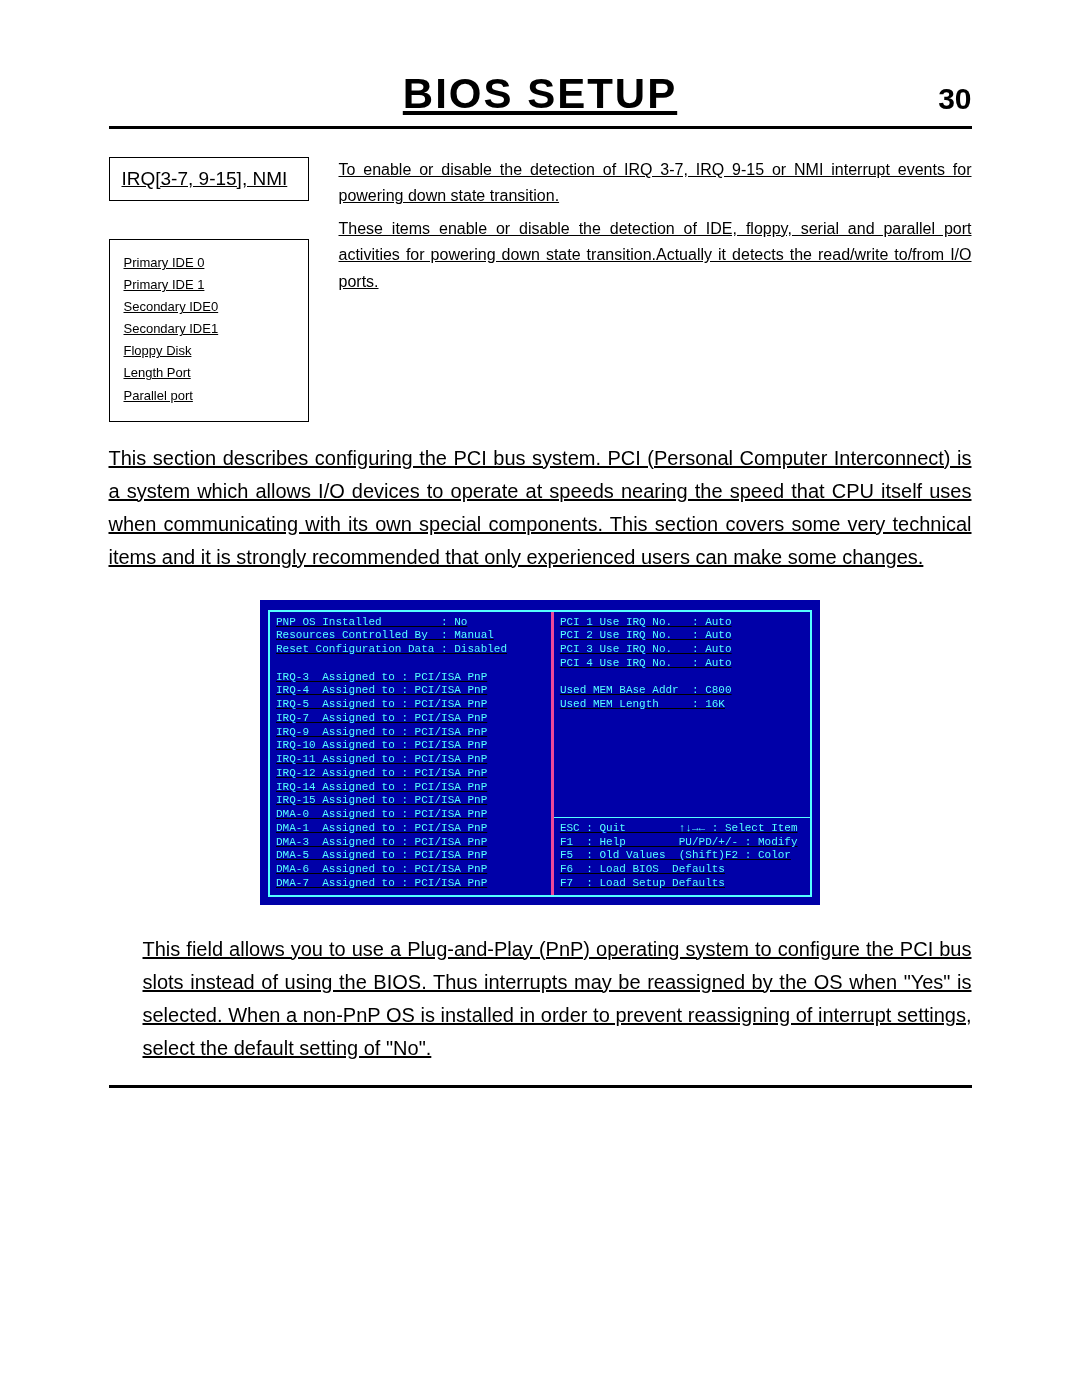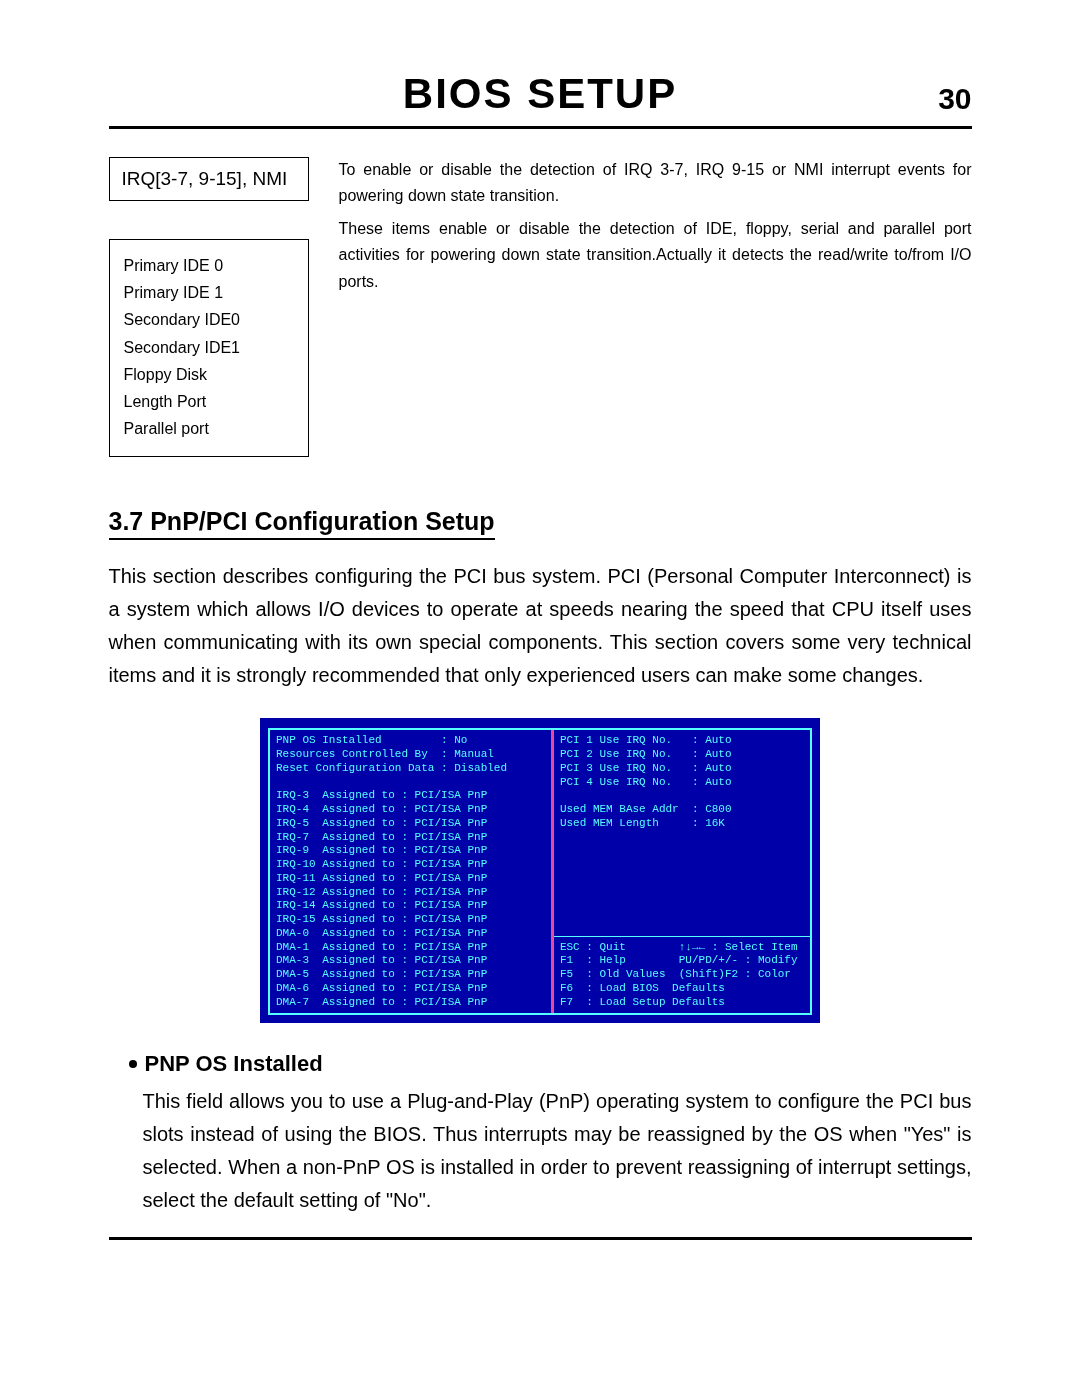--- a/index.html
+++ b/index.html
@@ -9,20 +9,21 @@
     font-family: Arial, Helvetica, sans-serif;
     color: #000;
   }
   .page {
     width: 1023px;
     min-height: 1397px;
     margin: 0 auto;
     padding: 70px 80px 80px 80px;
     box-sizing: border-box;
     position: relative;
+    text-decoration: underline;
   }
   .header {
     display: flex;
     align-items: baseline;
     justify-content: center;
     position: relative;
     border-bottom: 3px solid #000;
     padding-bottom: 8px;
     margin-bottom: 28px;
   }
@@ -56,21 +57,21 @@
   }
   .small-box {
     border: 1.5px solid #000;
     padding: 10px 12px;
     font-size: 19px;
     margin-bottom: 38px;
   }
   .big-box {
     border: 1.5px solid #000;
     padding: 12px 14px 14px 14px;
-    font-size: 16px;
+    font-size: 13px;
     line-height: 1.7;
   }
   .section-title {
     font-size: 25px;
     font-weight: 700;
     margin-top: 30px;
     margin-bottom: 10px;
     border-bottom: 2px solid #000;
     display: inline-block;
     padding-bottom: 2px;
@@ -172,21 +173,20 @@
         <div>Length Port</div>
         <div>Parallel port</div>
       </div>
     </div>
     <div class="right-col">
       <div>To enable or disable the detection of IRQ 3-7, IRQ 9-15 or NMI interrupt events for powering down state transition.</div>
       <div style="margin-top:6px">These items enable or disable the detection of IDE, floppy, serial and parallel port activities for powering down state transition.Actually it detects the read/write to/from I/O ports.</div>
     </div>
   </div>
 
-  <div class="section-title">3.7 PnP/PCI Configuration Setup</div>
   <div class="body-text">This section describes configuring the PCI bus system.  PCI (Personal Computer Interconnect) is a system which allows I/O devices to operate at speeds nearing the speed that CPU itself uses when communicating with its own special components.  This section covers some very technical items and it is strongly recommended that only experienced users can make some changes.</div>
 
   <div class="bios">
     <div class="bios-body">
       <div class="bios-left">PNP OS Installed         : No
 Resources Controlled By  : Manual
 Reset Configuration Data : Disabled
 
 IRQ-3  Assigned to : PCI/ISA PnP
 IRQ-4  Assigned to : PCI/ISA PnP
@@ -214,19 +214,16 @@
 Used MEM Length     : 16K</div>
         <div class="bios-right-bottom">ESC : Quit        ↑↓→← : Select Item
 F1  : Help        PU/PD/+/- : Modify
 F5  : Old Values  (Shift)F2 : Color
 F6  : Load BIOS  Defaults
 F7  : Load Setup Defaults</div>
       </div>
     </div>
   </div>
 
-  <div class="sub-title">
-    <span class="bullet"></span><span>PNP OS Installed</span>
-  </div>
   <div class="sub-text">This field allows you to use a Plug-and-Play (PnP) operating system to configure the PCI bus slots instead of using the BIOS. Thus interrupts may be reassigned by the OS when "Yes"  is selected. When a non-PnP OS is installed in order to prevent reassigning of interrupt settings, select the default setting of "No".</div>
 
   <div class="footer-rule"></div>
 </div>
 
 </body></html>

